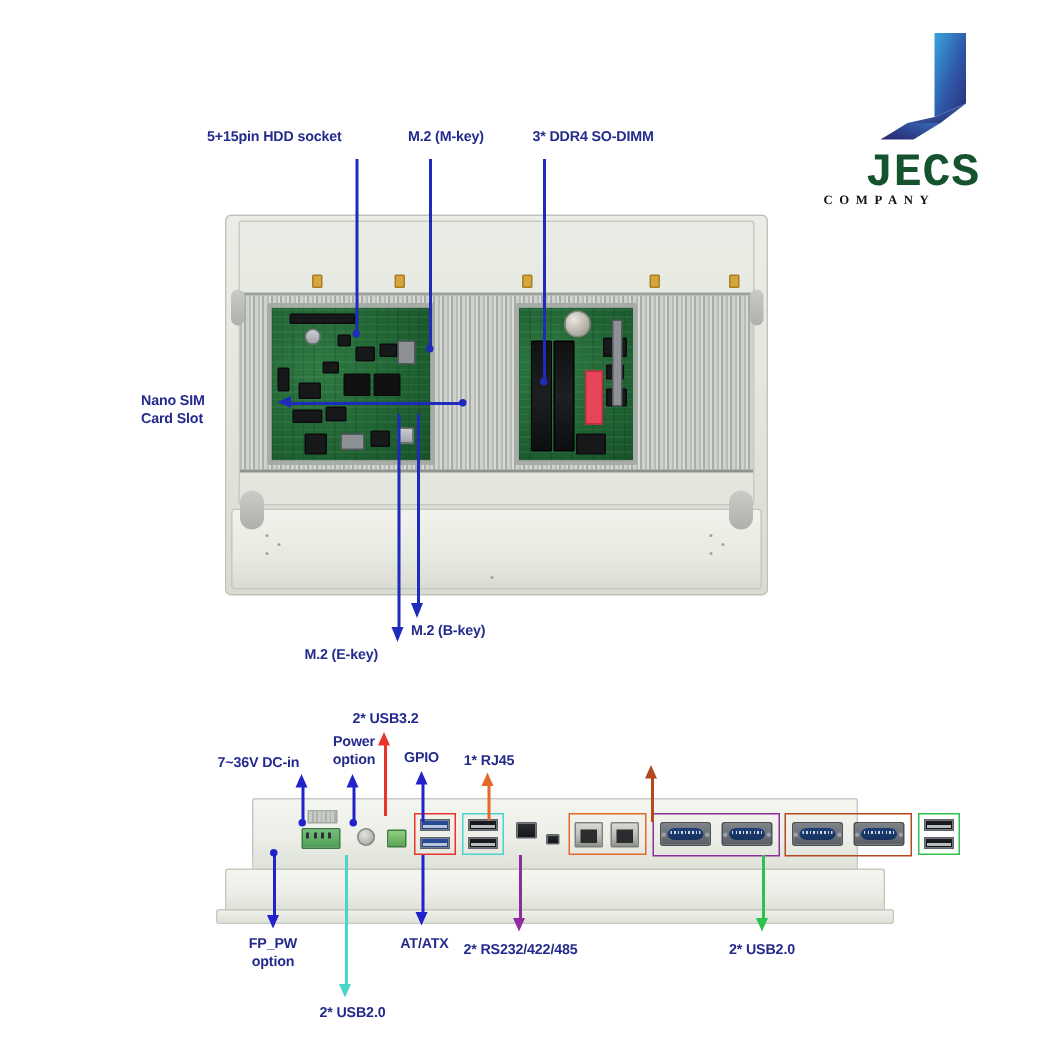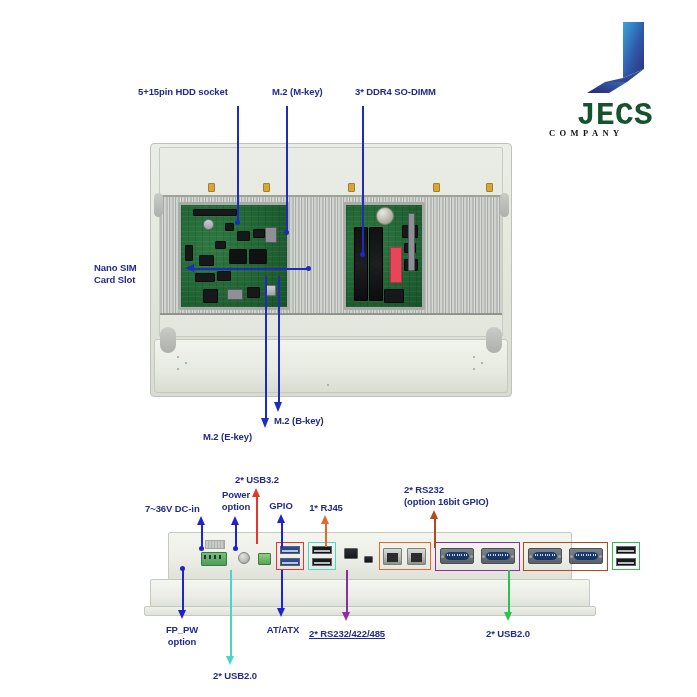--- a/index.html
+++ b/index.html
@@ -508,40 +508,38 @@
   <div class="ar up" style="left:252px;top:488px;border-bottom:9px solid #e8352b;"></div>
 
   <div class="lbl c" style="left:256px;top:500px;width:50px;">GPIO</div>
   <div class="ln v" style="left:281px;top:522px;height:26px;background:#2222cc;"></div>
   <div class="ar up" style="left:277px;top:514px;border-bottom:9px solid #2222cc;"></div>
 
   <div class="lbl c" style="left:296px;top:502px;width:60px;">1* RJ45</div>
   <div class="ln v" style="left:325px;top:523px;height:24px;background:#e3692a;"></div>
   <div class="ar up" style="left:321px;top:515px;border-bottom:9px solid #e3692a;"></div>
 
-  <div class="lbl l" style="left:404px;top:484px;width:120px;">2* RS232
-(option 16bit GPIO)</div>
   <div class="ln v" style="left:434px;top:518px;height:30px;background:#b4491e;"></div>
   <div class="ar up" style="left:430px;top:510px;border-bottom:9px solid #b4491e;"></div>
 
   <div class="ln v" style="left:182px;top:570px;height:42px;background:#2222cc;"></div>
   <div class="ar down" style="left:178px;top:610px;border-top:9px solid #2222cc;"></div>
   <div class="dot" style="left:180px;top:566px;background:#2222cc;"></div>
   <div class="lbl c" style="left:152px;top:624px;width:60px;">FP_PW
 option</div>
 
   <div class="ln v" style="left:230px;top:570px;height:88px;background:#49d6c8;"></div>
   <div class="ar down" style="left:226px;top:656px;border-top:9px solid #49d6c8;"></div>
   <div class="lbl c" style="left:200px;top:670px;width:70px;">2* USB2.0</div>
 
   <div class="ln v" style="left:281px;top:570px;height:40px;background:#2222cc;"></div>
   <div class="ar down" style="left:277px;top:608px;border-top:9px solid #2222cc;"></div>
   <div class="lbl c" style="left:256px;top:624px;width:54px;">AT/ATX</div>
 
   <div class="ln v" style="left:346px;top:570px;height:44px;background:#8f2ca0;"></div>
   <div class="ar down" style="left:342px;top:612px;border-top:9px solid #8f2ca0;"></div>
-  <div class="lbl c" style="left:292px;top:628px;width:110px;text-decoration:underline;">2* RS232/422/485</div>
+  <div class="lbl c" style="left:292px;top:628px;width:110px;">2* RS232/422/485</div>
 
   <div class="ln v" style="left:508px;top:570px;height:44px;background:#2fc14f;"></div>
   <div class="ar down" style="left:504px;top:612px;border-top:9px solid #2fc14f;"></div>
   <div class="lbl c" style="left:473px;top:628px;width:70px;">2* USB2.0</div>
 
 </div>
 
 </body></html>

